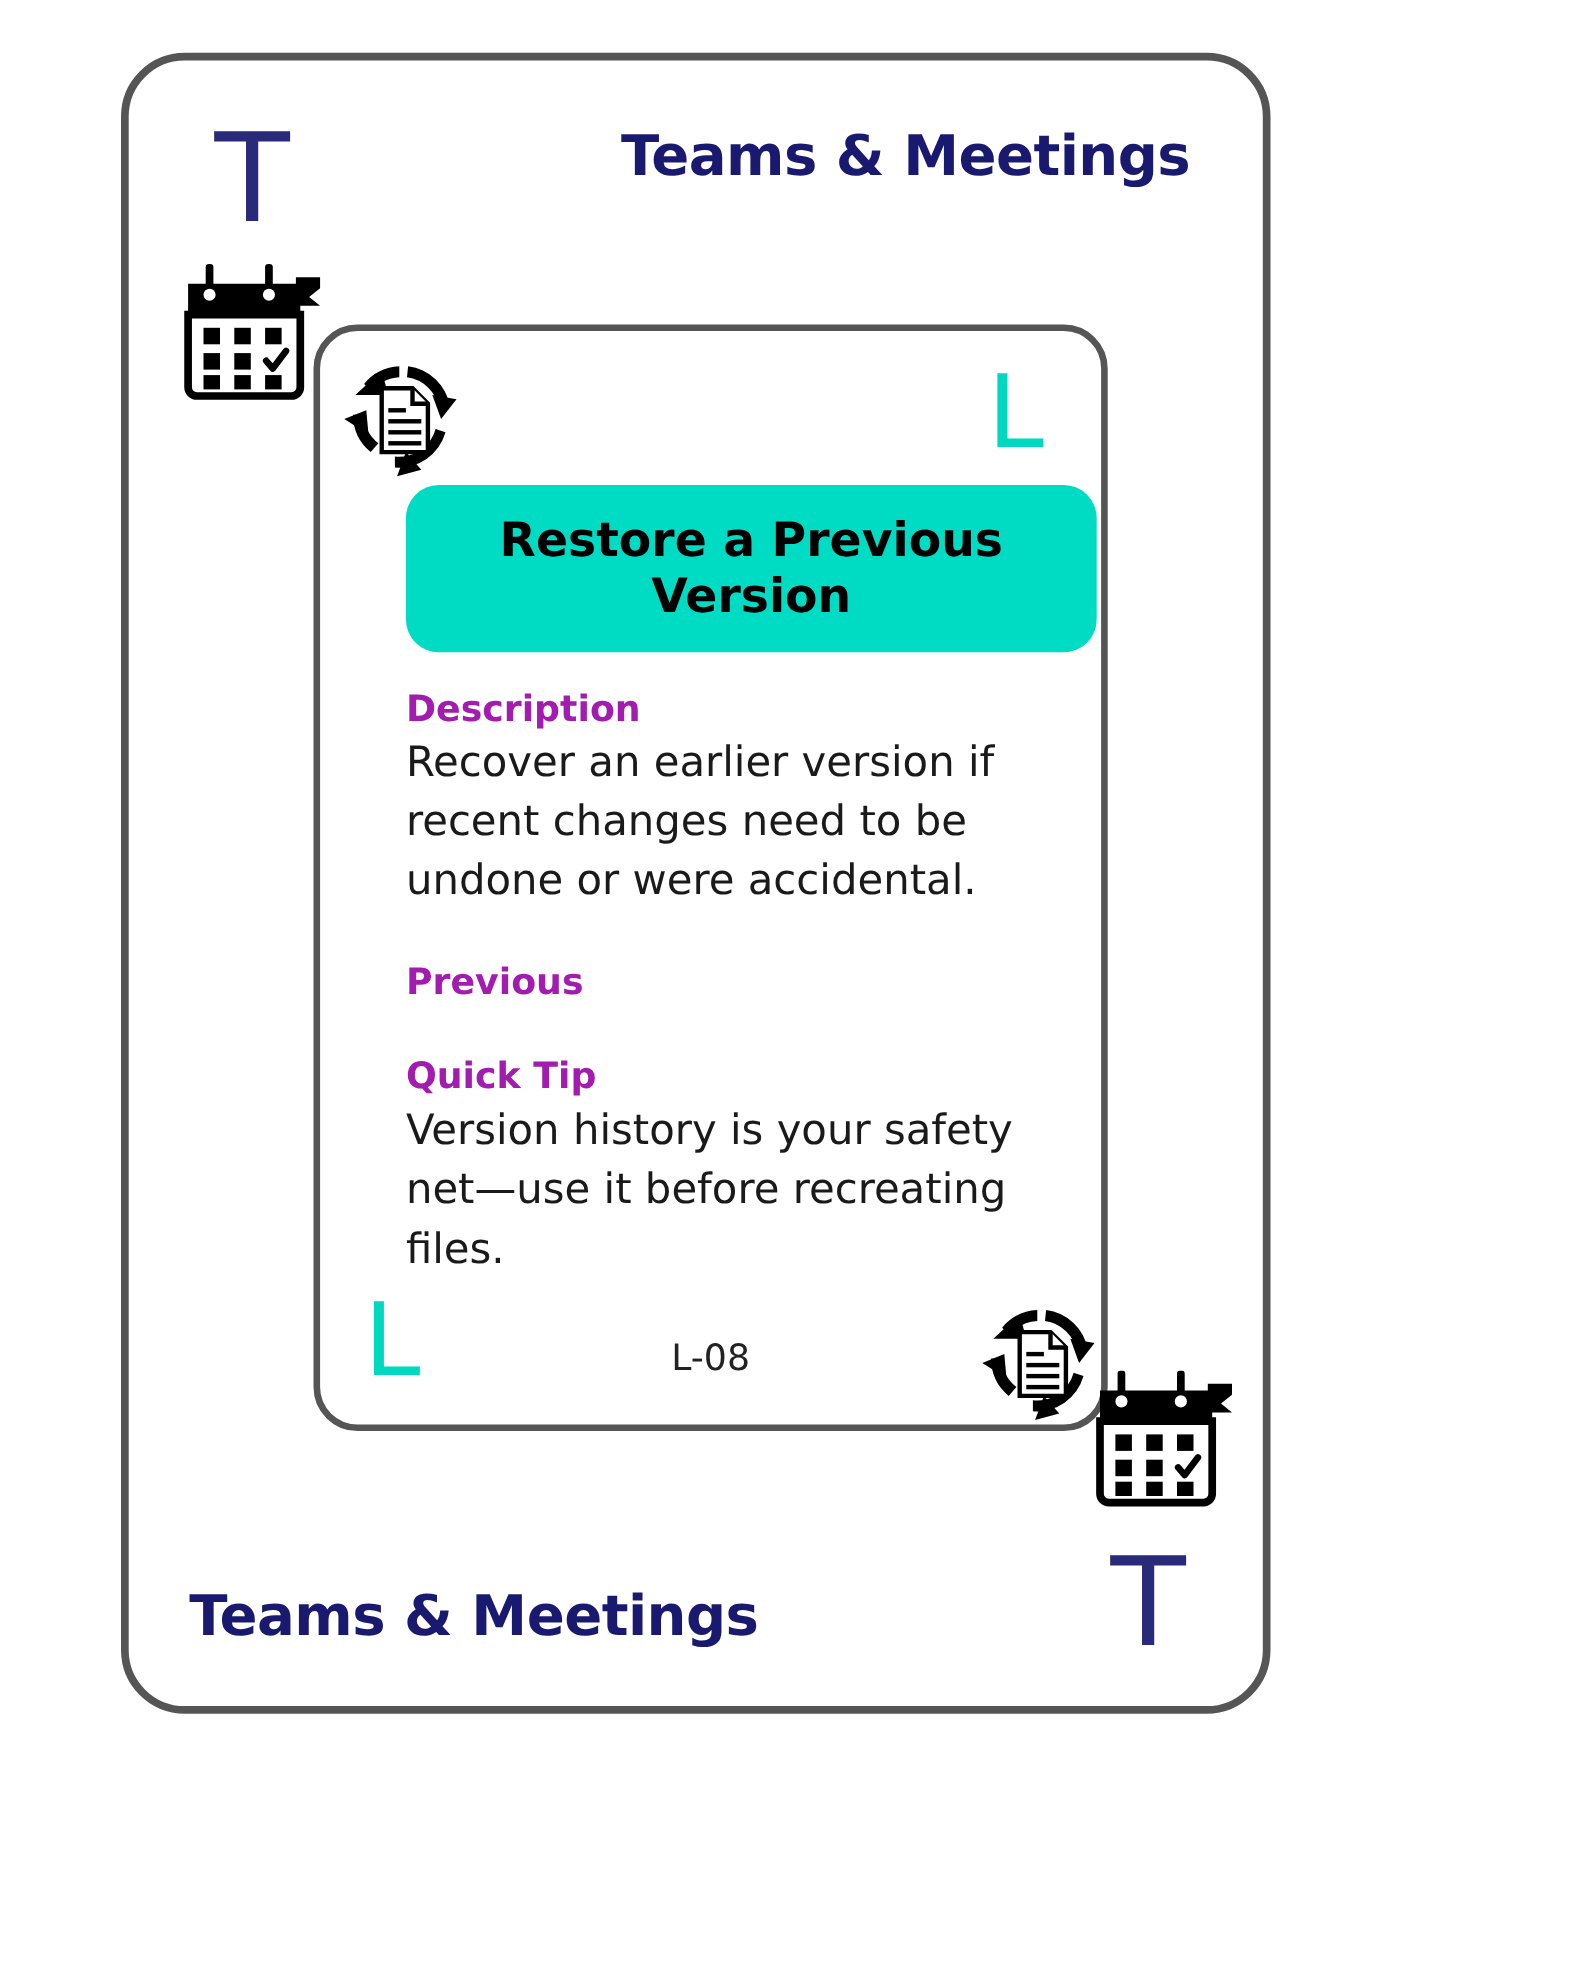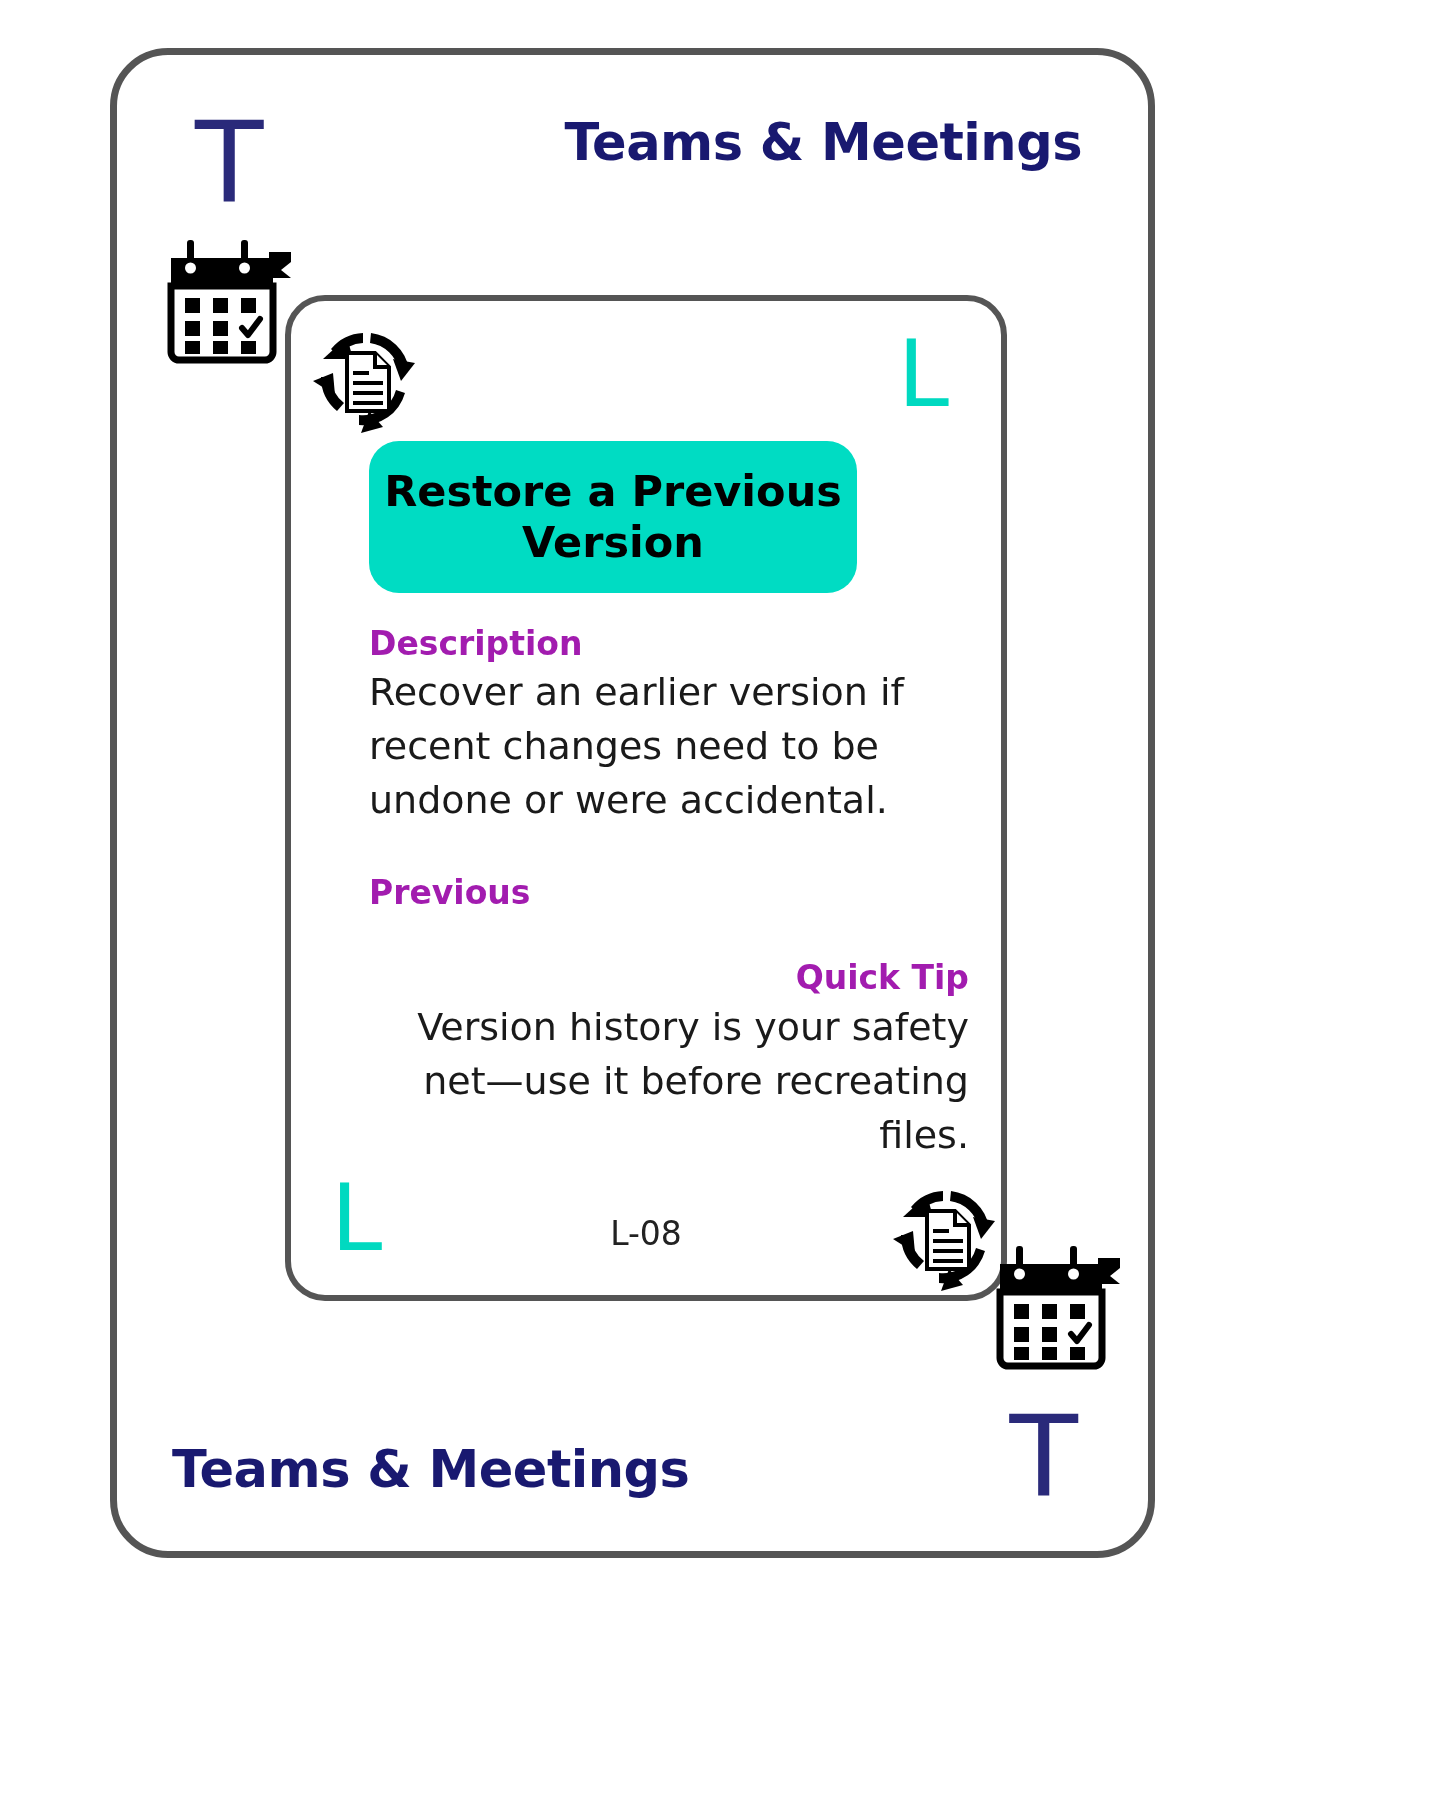--- a/index.html
+++ b/index.html
@@ -101,21 +101,21 @@
   
   .ver-icon { position: absolute; width: 128px; height: 128px; }
   .ver-icon.tl { left: 10px;   top: 14px; }
   .ver-icon.br { right: -8px;  bottom: -6px; }
 
   
   .title-pill {
     position: absolute;
     left: 78px;
     top: 140px;
-    width: 488px;
+    width: 628px;
     min-height: 152px;
     background: #00dcc3;
     border-radius: 30px;
     display: flex;
     align-items: center;
     justify-content: center;
     padding: 12px 12px;
   }
   .title-pill-text {
     font-family: "DejaVu Sans", sans-serif;
@@ -127,21 +127,21 @@
   }
 
   
   .body-sections {
     position: absolute;
     left: 78px;
     top: 322px;
     width: 600px;
   }
   .sect { margin-bottom: 44px; }
-  .sect:last-child { margin-bottom: 0; text-align: right; }
+  .sect:last-child { margin-bottom: 0; }
   .sect-head {
     font-family: "DejaVu Sans", sans-serif;
     font-weight: bold;
     font-size: 33px;
     color: #a21caf;
     line-height: 1.25;
     margin-bottom: 2px;
   }
   .sect-body {
     font-family: "DejaVu Sans", sans-serif;

